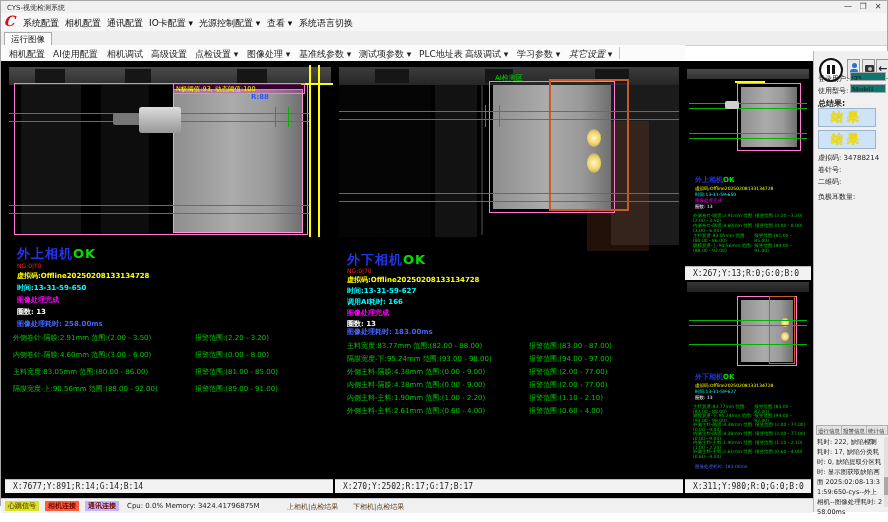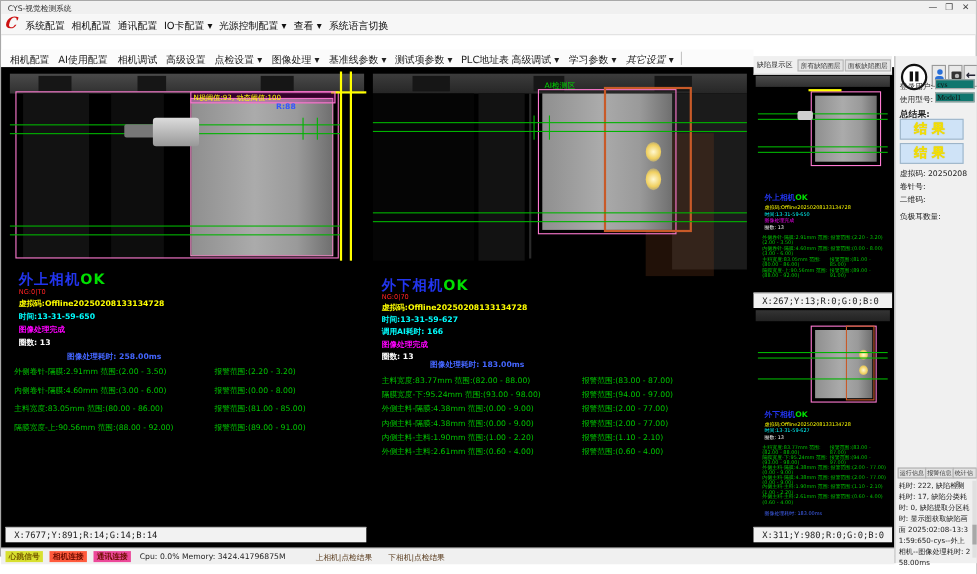--- a/index.html
+++ b/index.html
@@ -33,21 +33,21 @@
   .slot{position:absolute;background:#161616;}
   .glint{position:absolute;background:radial-gradient(circle,#fff8d0 0%,#f0d060 55%,rgba(60,40,0,0) 100%);border-radius:50%;}
   
   .cam-title{font-size:13px;font-weight:bold;color:#2235ee;letter-spacing:1px;}
   .ok{color:#00e000;}
   .ln-red{font-size:6px;color:#ff2222;}
   .ln-yellow{font-size:7px;font-weight:bold;color:#ffff00;}
   .ln-cyan{font-size:7px;font-weight:bold;color:#00ffff;}
   .ln-mag{font-size:7px;font-weight:bold;color:#ff00ff;}
   .ln-white{font-size:7px;font-weight:bold;color:#ffffff;}
-  .ln-blue{font-size:7px;font-weight:bold;color:#4466ff;margin-left:44px;}
+  .ln-blue{font-size:7px;font-weight:bold;color:#4466ff;}
   .mrow{position:absolute;left:0;width:100%;display:flex;font-size:7px;color:#00c800;}
   .mrow .m{width:182px;}
   .mrow-s{position:absolute;left:0;width:100%;display:flex;font-size:4.5px;color:#00c800;}
   .mrow-s .m{width:62px;}
   
   #thumb-header{position:absolute;left:684px;top:50px;width:126px;height:16px;background:#f0f0f0;border-bottom:1px solid #ccc;}
   .th-label{position:absolute;left:3px;top:4px;font-size:6.5px;color:#333;}
   .th-tab{position:absolute;top:3px;height:11px;padding:0 2px;background:#e4e4e4;border:1px solid #b5b5b5;font-size:6px;line-height:11px;color:#333;box-sizing:border-box;}
   .mini-title{font-size:7px;font-weight:bold;color:#2235ee;}
   .mini-y{font-size:4.5px;color:#ffff00;}
@@ -91,20 +91,23 @@
     <span class="logo">C</span>
     <span class="menu-item" style="left:22px;">系统配置</span>
     <span class="menu-item" style="left:64px;">相机配置</span>
     <span class="menu-item" style="left:106px;">通讯配置</span>
     <span class="menu-item" style="left:148px;">IO卡配置 ▾</span>
     <span class="menu-item" style="left:198px;">光源控制配置 ▾</span>
     <span class="menu-item" style="left:266px;">查看 ▾</span>
     <span class="menu-item" style="left:298px;">系统语言切换</span>
   </div>
 
+  <div id="tabstrip">
+    <span class="tab">运行图像</span>
+  </div>
 
   <div id="toolbar">
     <span class="tool-item" style="left:8px;">相机配置</span>
     <span class="tool-item" style="left:52px;">AI使用配置</span>
     <span class="tool-item" style="left:106px;">相机调试</span>
     <span class="tool-item" style="left:150px;">高级设置</span>
     <span class="tool-item" style="left:194px;">点检设置 ▾</span>
     <span class="tool-item" style="left:246px;">图像处理 ▾</span>
     <span class="tool-item" style="left:298px;text-align:right;">基准线参数 ▾</span>
     <span class="tool-item" style="left:358px;">测试项参数 ▾</span>
@@ -224,20 +227,21 @@
             </div>
         <div class="mrow" style="top:52px;">
               <span class="m">内侧主料-主料:1.90mm 范围:(1.00 - 2.20)</span>
               <span>报警范围:(1.10 - 2.10)</span>
             </div>
         <div class="mrow" style="top:65px;">
               <span class="m">外侧主料-主料:2.61mm 范围:(0.60 - 4.00)</span>
               <span>报警范围:(0.60 - 4.00)</span>
             </div>
       </div>
+      <div class="panel-strip" style="left:0;top:418px;width:348px;"><span>X:270;Y:2502;R:17;G:17;B:17</span></div>
     </div>
 
     <div class="abs" style="left:684px;top:6px;width:126px;height:199px;">
       <div class="band" style="left:2px;top:2px;width:122px;height:10px;"></div>
       <div class="pinkbox" style="left:52px;top:16px;width:64px;height:68px;"></div>
       <div class="mat" style="left:56px;top:20px;width:56px;height:60px;"></div>
       <div class="yline" style="left:50px;top:14px;width:30px;height:2px;"></div>
       <div class="gline" style="left:4px;top:36px;width:118px;"></div>
       <div class="gline" style="left:4px;top:41px;width:118px;"></div>
       <div class="gline" style="left:4px;top:66px;width:118px;"></div>
@@ -308,25 +312,20 @@
               <span class="m">外侧主料-主料:2.61mm 范围:(0.60 - 4.00)</span>
               <span>报警范围:(0.60 - 4.00)</span>
             </div>
       </div>
       <span class="t mini-b" style="left:10px;top:184px;">图像处理耗时: 183.00ms</span>
     </div>
     <div class="panel-strip" style="left:684px;top:418px;width:126px;"><span>X:311;Y:980;R:0;G:0;B:0</span></div>
 
   </div>
 
-  <div id="thumb-header">
-    <span class="th-label">缺陷显示区</span>
-    <span class="th-tab" style="left:40px;">所有缺陷图层</span>
-    <span class="th-tab" style="left:83px;">面板缺陷图层</span>
-  </div>
 
   <div id="sidebar">
     <div class="pausebtn">
       <span class="bar" style="left:6px;"></span>
       <span class="bar" style="left:11px;"></span>
     </div>
     <div class="sb-iconbtn" style="left:33px;">
       <span class="abs" style="left:3.5px;top:3px;width:5px;height:5px;background:#2a6fd8;border-radius:50%;"></span>
       <span class="abs" style="left:2px;top:9px;width:8px;height:6px;background:#2a6fd8;border-radius:3px 3px 0 0;"></span>
     </div>
@@ -341,38 +340,38 @@
     <input class="sb-input" style="left: 36px; top: 21px; width: 36px;" value="cys">
     <span class="sb-label" style="left:4px;top:35px;">使用型号:</span>
     <input class="sb-input" style="left: 36px; top: 33px; width: 36px;" value="Model1">
     <span class="sb-label" style="left:4px;top:47px;font-weight:bold;font-size:8px;">总结果:</span>
     <div class="result-box" style="top:57px;">
           <span>结果</span>
         </div>
     <div class="result-box" style="top:79px;">
           <span>结果</span>
         </div>
-    <span class="sb-label" style="left:4px;top:102px;"><span>虚拟码:</span> <span>20250208</span></span>
+    <span class="sb-label" style="left:4px;top:102px;"><span>虚拟码:</span> <span>34788214</span></span>
     <span class="sb-label" style="left:4px;top:114px;">卷针号:</span>
     <span class="sb-label" style="left:4px;top:126px;">二维码:</span>
     <span class="sb-label" style="left:4px;top:141px;">负极耳数量:</span>
     <div class="abs" style="left:2px;top:374px;width:72px;height:10px;">
       <span class="log-tab" style="left:0;">运行信息</span>
       <span class="log-tab" style="left:25px;">报警信息</span>
       <span class="log-tab" style="left:50px;">统计信息</span>
     </div>
     <div id="log-text">耗时: 222, 缺陷检测耗时: 17, 缺陷分类耗时: 0, 缺陷提取分区耗时: 显示图获取缺陷画面 2025:02:08-13:31:59:650-cys--外上相机--图像处理耗时: 258.00ms</div>
     <div class="scrollbar">
           <span class="thumb"></span>
         </div>
   </div>
 
   <div id="statusbar">
     <span class="badge" style="left:4px;background:#d8e030;color:#7a6000;">心跳信号</span>
     <span class="badge" style="left:44px;background:#ff5a3c;color:#6e0e00;">相机连接</span>
-    <span class="badge" style="left:84px;background:#ec4899;color:#6e0e00;">通讯连接</span>
+    <span class="badge" style="left:84px;background:#c4b5fd;color:#6e0e00;">通讯连接</span>
     <span class="sb-txt" style="left:126px;">Cpu: 0.0% Memory: 3424.41796875M</span>
     <span class="sb-link" style="left:286px;">上相机|点检结果</span>
     <span class="sb-link" style="left:352px;">下相机|点检结果</span>
   </div>
 
 </div>
 </div>
 
 </body></html>

